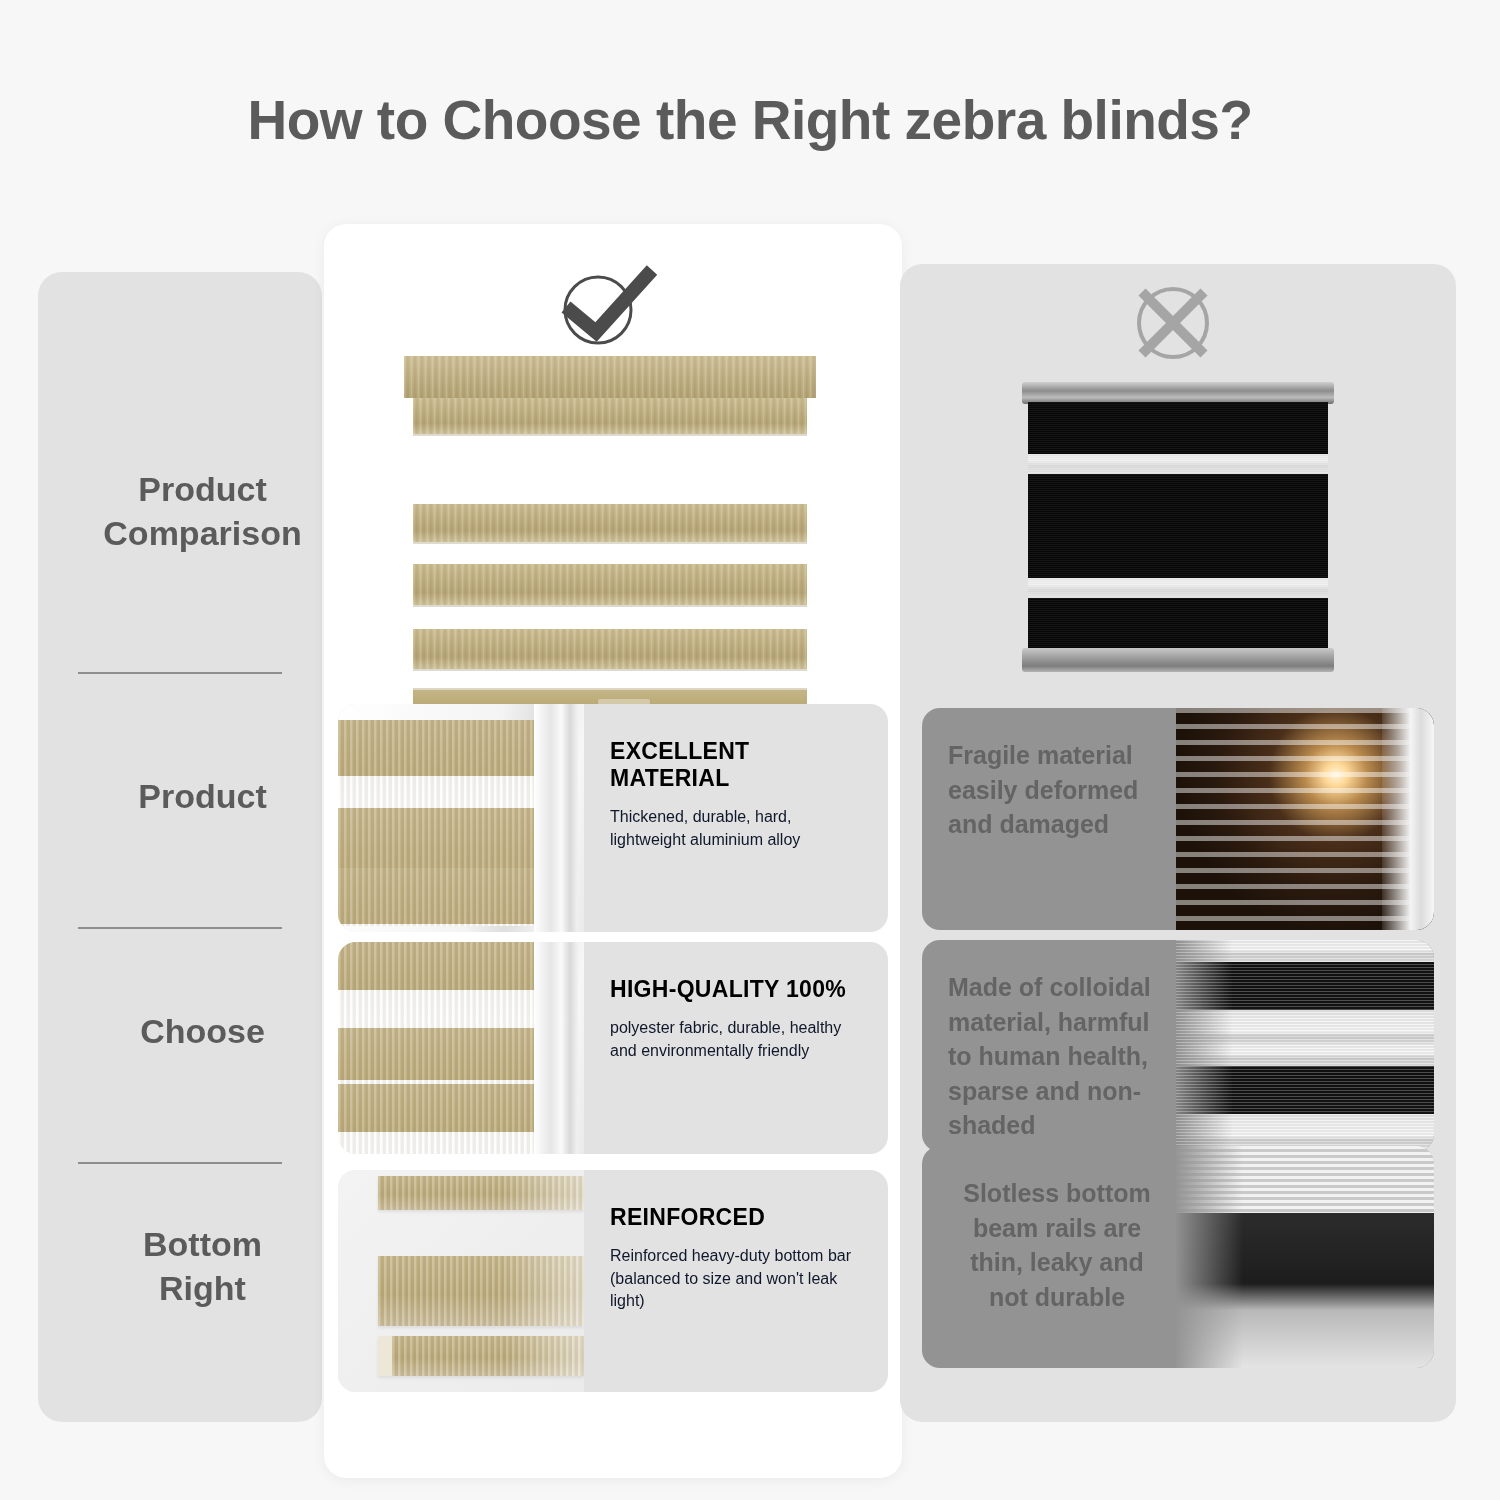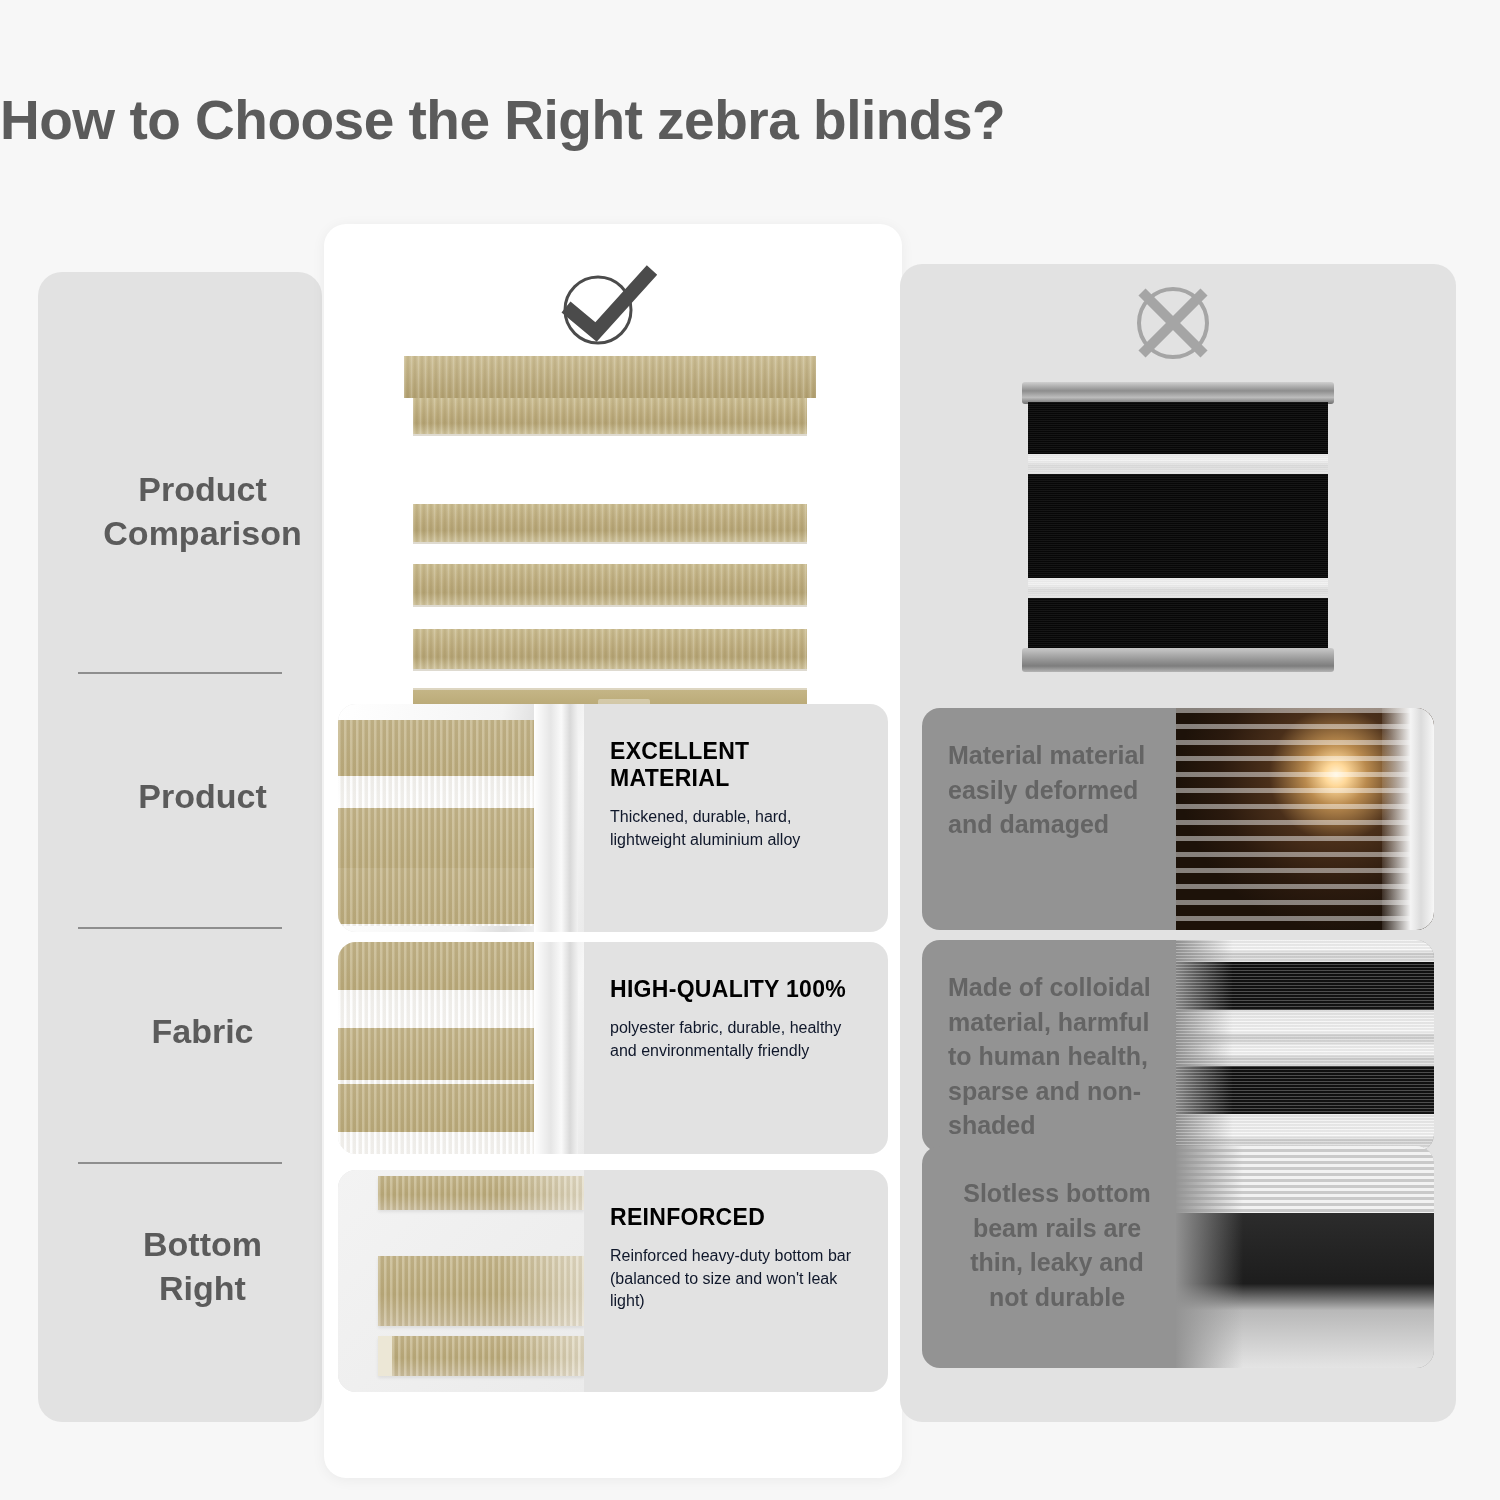--- a/index.html
+++ b/index.html
@@ -17,20 +17,21 @@
     width: 1500px;
     height: 1500px;
     background: #f7f7f7;
   }
 
   
   .page-title {
     position: absolute;
     left: 0; top: 88px;
     width: 1500px;
+    text-align: center;
     font-size: 55px;
     font-weight: bold;
     letter-spacing: -0.5px;
     color: #5b5b5b;
   }
 
   
   .rail {
     position: absolute;
     left: 38px; top: 272px;
@@ -343,21 +344,21 @@
       </span>
     </div>
     <div class="rail-div d0"></div>
 
     <div class="rail-cell c1">
       <span>Product</span>
     </div>
     <div class="rail-div d1"></div>
 
     <div class="rail-cell c2">
-      <span>Fabric</span>
+      <span>Choose</span>
     </div>
     <div class="rail-div d2"></div>
 
     <div class="rail-cell c3">
       <span>
         <span>Bottom</span><br>
         <span>Right</span>
       </span>
     </div>
   </div>
@@ -427,21 +428,21 @@
       <div class="beam-slat b3"></div>
     </div>
     <div class="feat-text">
       <div class="feat-head">REINFORCED</div>
       <div class="feat-body">Reinforced heavy-duty bottom bar (balanced to size and won't leak light)</div>
     </div>
   </div>
 
   <div class="feat bad r0">
     <div class="feat-text bad">
-      <div class="bad-text">Material material easily deformed and damaged</div>
+      <div class="bad-text">Fragile material easily deformed and damaged</div>
     </div>
     <div class="feat-photo wide">
       <div class="ph-bad-light"></div>
     </div>
   </div>
 
   <div class="feat bad r1">
     <div class="feat-text bad">
       <div class="bad-text">Made of colloidal material, harmful to human health, sparse and non-shaded</div>
     </div>

